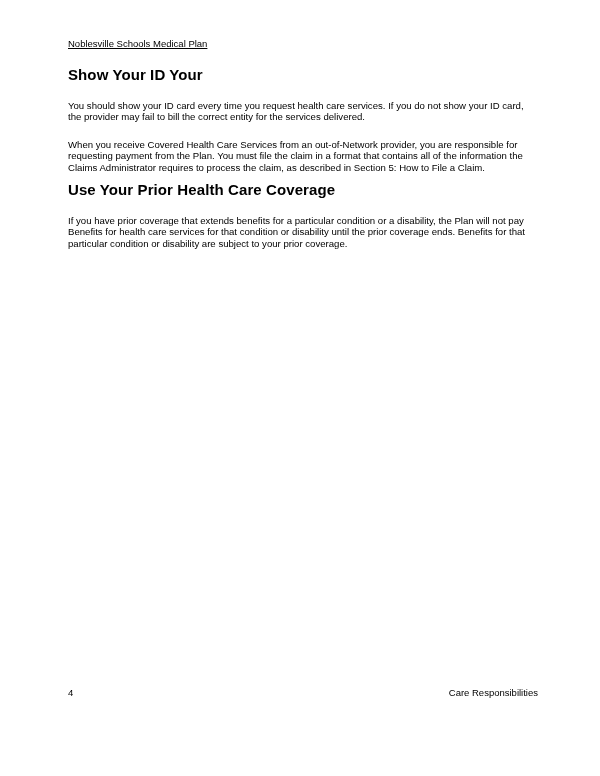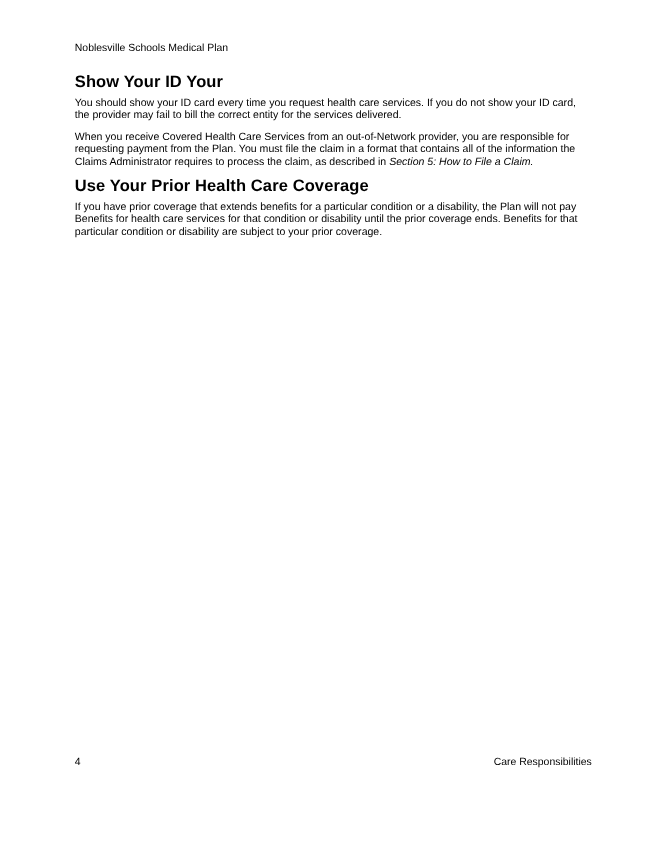--- a/index.html
+++ b/index.html
@@ -14,34 +14,35 @@
     font-family: "Liberation Sans", sans-serif;
     overflow: hidden;
   }
   .content {
     padding: 38px 62px 0 68px;
   }
   .running-header {
     font-size: 9.5px;
     line-height: 11px;
     margin-bottom: 17px;
+    text-decoration: underline;
   }
   .heading {
     font-size: 15px;
     line-height: 18px;
     font-weight: bold;
     letter-spacing: 0.1px;
     margin: 0 0 4px 0;
   }
   .body-para {
     font-size: 9.6px;
     line-height: 11.4px;
-    margin: 4px 0 8px 0;
+    margin: 16px 0 8px 0;
   }
-  .italic { font-style: italic; }
+  .italic { }
   .footer {
     position: absolute;
     left: 68px;
     right: 62px;
     top: 687px;
     display: flex;
     justify-content: space-between;
     font-size: 9.5px;
     line-height: 11px;
   }

